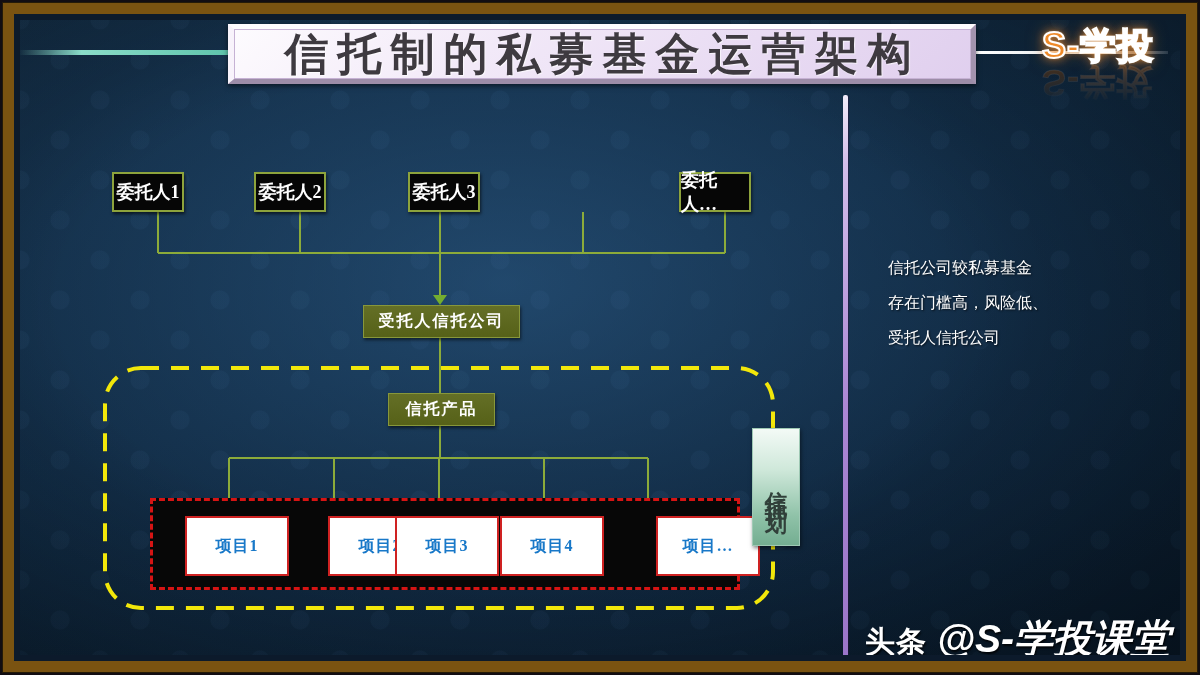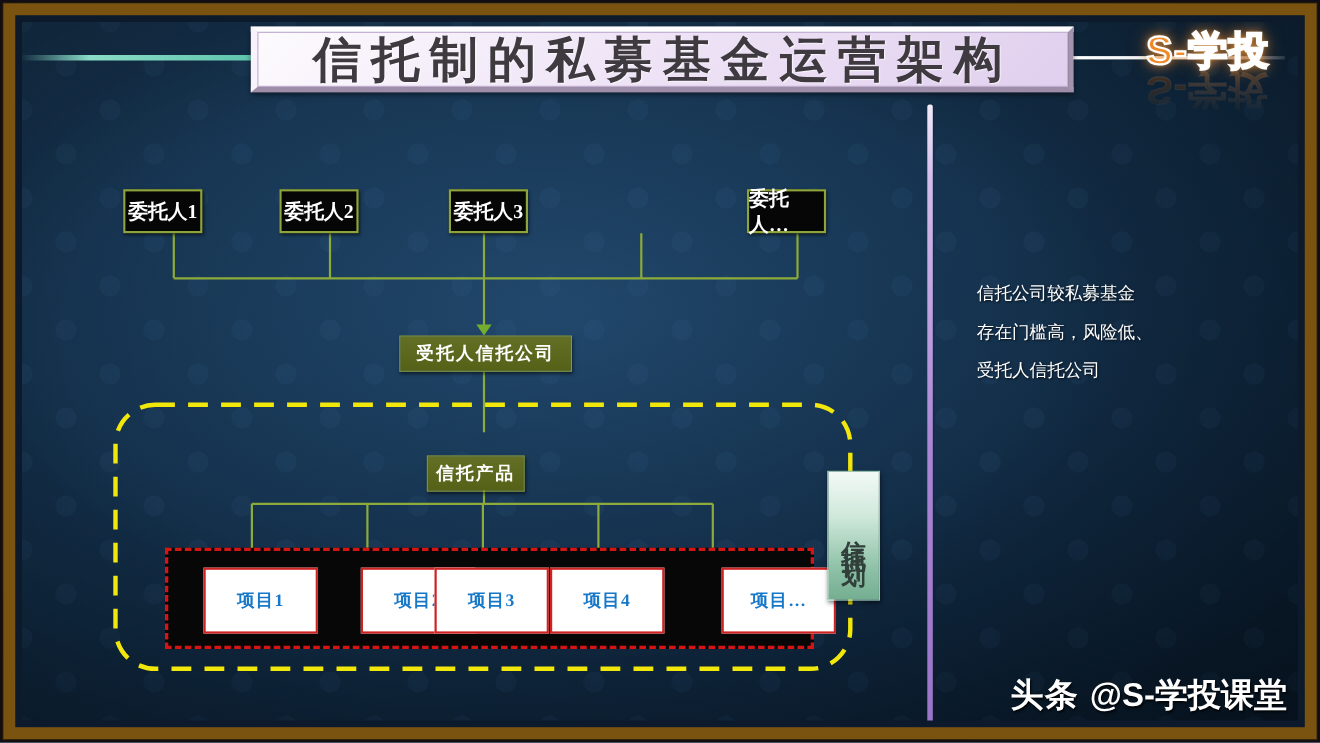--- a/index.html
+++ b/index.html
@@ -63,21 +63,21 @@
     color:#ffffff; font-size:18px; font-weight:bold; }
   .c1 { left:112px; } .c2 { left:254px; } .c3 { left:408px; } .c4 { left:537px; } .c5 { left:679px; }
 
   
   .olive-box { position:absolute; z-index:4;
     background: linear-gradient(180deg, #646f26 0%, #566118 100%);
     border:1px solid #87973a; box-shadow: 1px 2px 3px rgba(0,0,0,0.55);
     display:flex; align-items:center; justify-content:center;
     color:#ffffff; font-size:16px; font-weight:bold; letter-spacing:2px; }
   .trustee { left:363px; top:305px; width:157px; height:33px; }
-  .product { left:388px; top:414px; width:89px; height:33px; }
+  .product { left:388px; top:393px; width:107px; height:33px; }
 
   
   .plan-label { position:absolute; left:752px; top:428px; width:48px; height:118px; z-index:5;
     background: linear-gradient(180deg, #f3faf6 0%, #cfe8da 35%, #8fc2a8 75%, #74ae91 100%);
     border:1px solid #9ec9b4; box-shadow: 1px 2px 4px rgba(0,0,0,0.5);
     display:flex; align-items:center; justify-content:center;
     writing-mode: vertical-rl; text-orientation: upright;
     font-size:22px; font-weight:bold; color:#31403a; letter-spacing:7px; }
 
   
@@ -91,21 +91,21 @@
 
   
   .divider { position:absolute; left:843px; top:95px; width:5px; height:566px; z-index:3; border-radius:2px;
     background: linear-gradient(180deg, #f1ebf9 0%, #d3bdea 12%, #ab86d4 55%, #9a74c8 100%);
     box-shadow: 1px 0 1px rgba(40,20,60,0.5); }
   .note { position:absolute; left:888px; top:250px; width:250px; z-index:4;
     color:#ffffff; font-size:16px; line-height:35px; text-shadow: 1px 1px 2px rgba(0,0,0,0.7); }
   .watermark { position:absolute; right:30px; top:612px; z-index:4; color:#ffffff;
     text-shadow: 1px 2px 2px rgba(0,0,0,0.8); display:flex; align-items:baseline; gap:10px; }
   .watermark .brand { font-size:30px; font-weight:900; letter-spacing:1px; }
-  .watermark .handle { font-size:30px; font-weight:600; }
+  .watermark .handle { font-size:39px; font-weight:600;font-style:italic; }
 </style>
 </head>
 <body>
 
 <div class="slide">
 
   <div class="vignette"></div>
 
   <svg class="connectors" width="1200" height="675" viewBox="0 0 1200 675">
     <g stroke="#8cab3a" stroke-width="2" fill="none">

